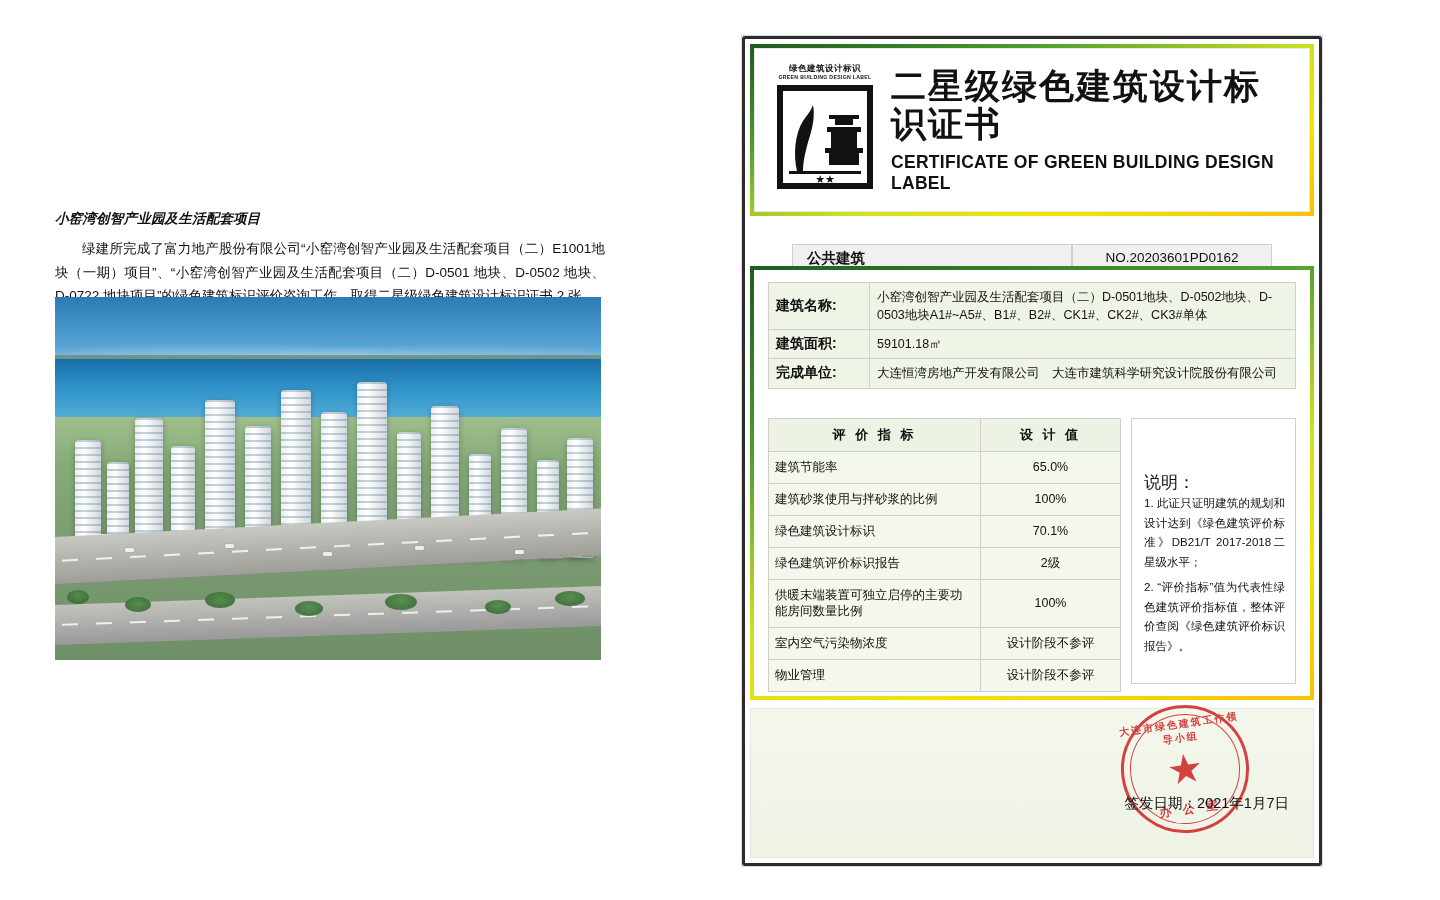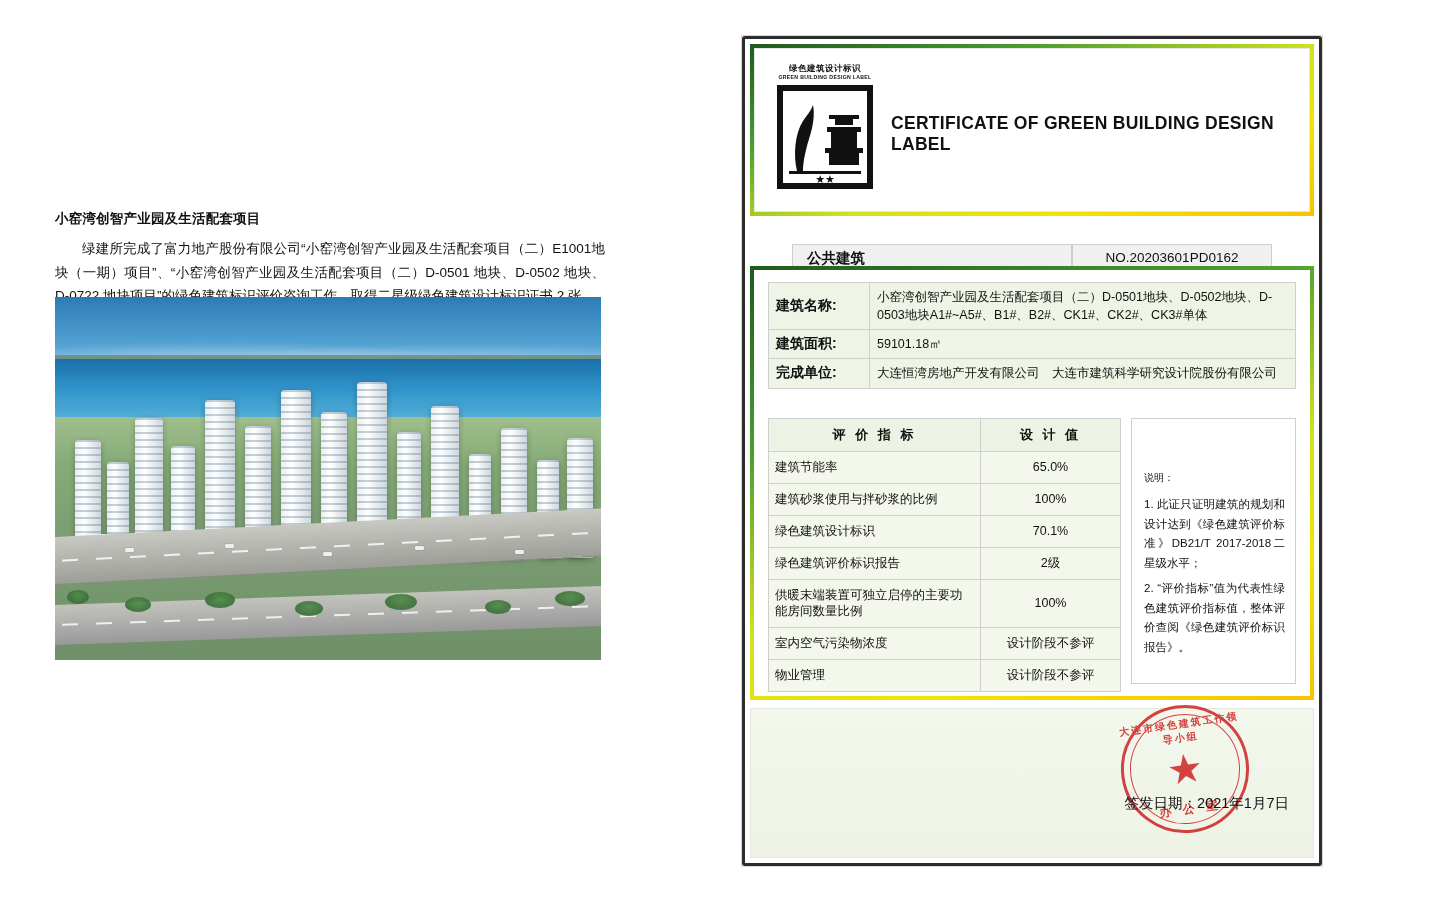--- a/index.html
+++ b/index.html
@@ -21,20 +21,21 @@
     left: 55px;
     top: 210px;
     width: 550px;
   }
   .article-title {
     font-size: 13.5px;
     font-weight: bold;
     color: #111;
     letter-spacing: 0.2px;
     margin-bottom: 9px;
+    font-style: italic;
   }
   .article-body {
     font-size: 13.5px;
     color: #111;
     line-height: 1.75;
     text-align: justify;
     text-indent: 2em;
   }
   .photo {
     position: absolute;
@@ -221,21 +222,21 @@
     font-size:12.5px; color:#111; padding:7px 6px; text-align:center; line-height:1.35;
   }
   .eval-table td.name{ text-align:left; }
   .eval-table col.c1{ width:212px;}
   .eval-table col.c2{ width:140px;}
 
   .note-box{
     flex:1; border:1px solid #cfcfcf; background:#ffffff;
     padding:52px 10px 10px 12px; box-sizing:border-box;
   }
-  .note-title{ font-size:10px; color:#111; margin-bottom:10px;}
+  .note-title{ font-size:17px; color:#111; }
   .note-item{ font-size:11.5px; color:#111; line-height:1.7; margin-bottom:6px; text-align:justify;}
 
   
   .footer{
     position:absolute; left:8px; top:672px; right:8px; bottom:8px;
     background:linear-gradient(180deg,#f3f7ec,#eef3e6);
     border:1px solid #e2e8da;
   }
   .sign-date{
     position:absolute; right:24px; bottom:44px;
@@ -342,20 +343,21 @@
             <path d="M50 42 h34 v5 h-34 z" fill="#111"></path>
             <path d="M54 47 h26 v16 h-26 z" fill="#111"></path>
             <path d="M48 63 h38 v5 h-38 z" fill="#111"></path>
             <path d="M52 68 h30 v12 h-30 z" fill="#111"></path>
             <rect x="12" y="86" width="72" height="3" fill="#111"></rect>
             <text x="48" y="98" font-size="11" fill="#111" text-anchor="middle" font-family="DejaVu Sans">★★</text>
           </svg>
         </div>
       </div>
       <div class="ttl-wrap">
+        <div class="ttl-cn">二星级绿色建筑设计标识证书</div>
         <div class="ttl-en">CERTIFICATE OF GREEN BUILDING DESIGN LABEL</div>
       </div>
     </div>
   </div>
 
   <div class="subrow">
     <div class="sub-left">公共建筑</div>
     <div class="sub-right">NO.20203601PD0162</div>
   </div>
 

